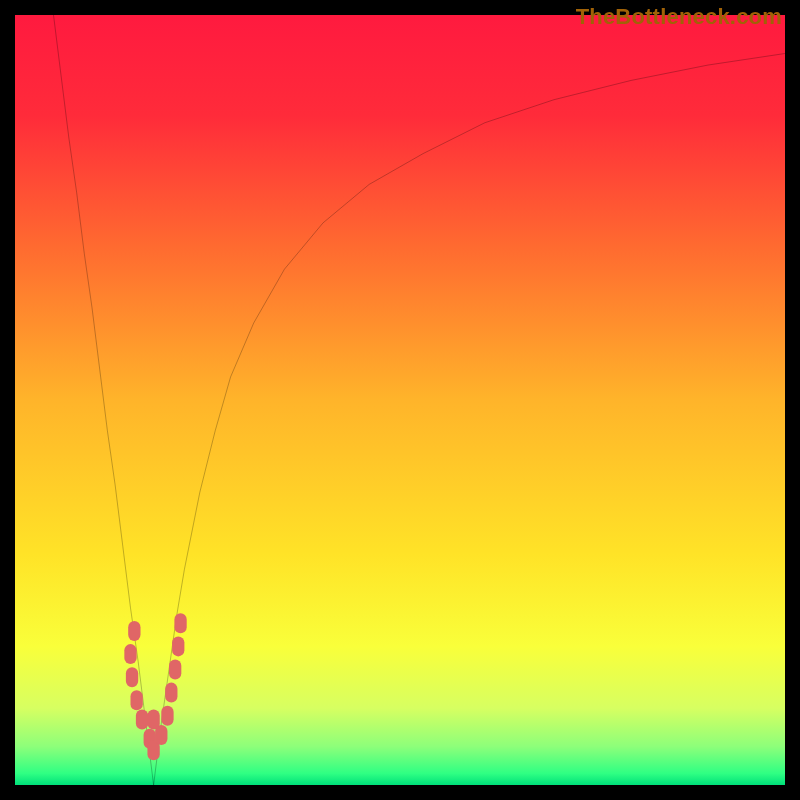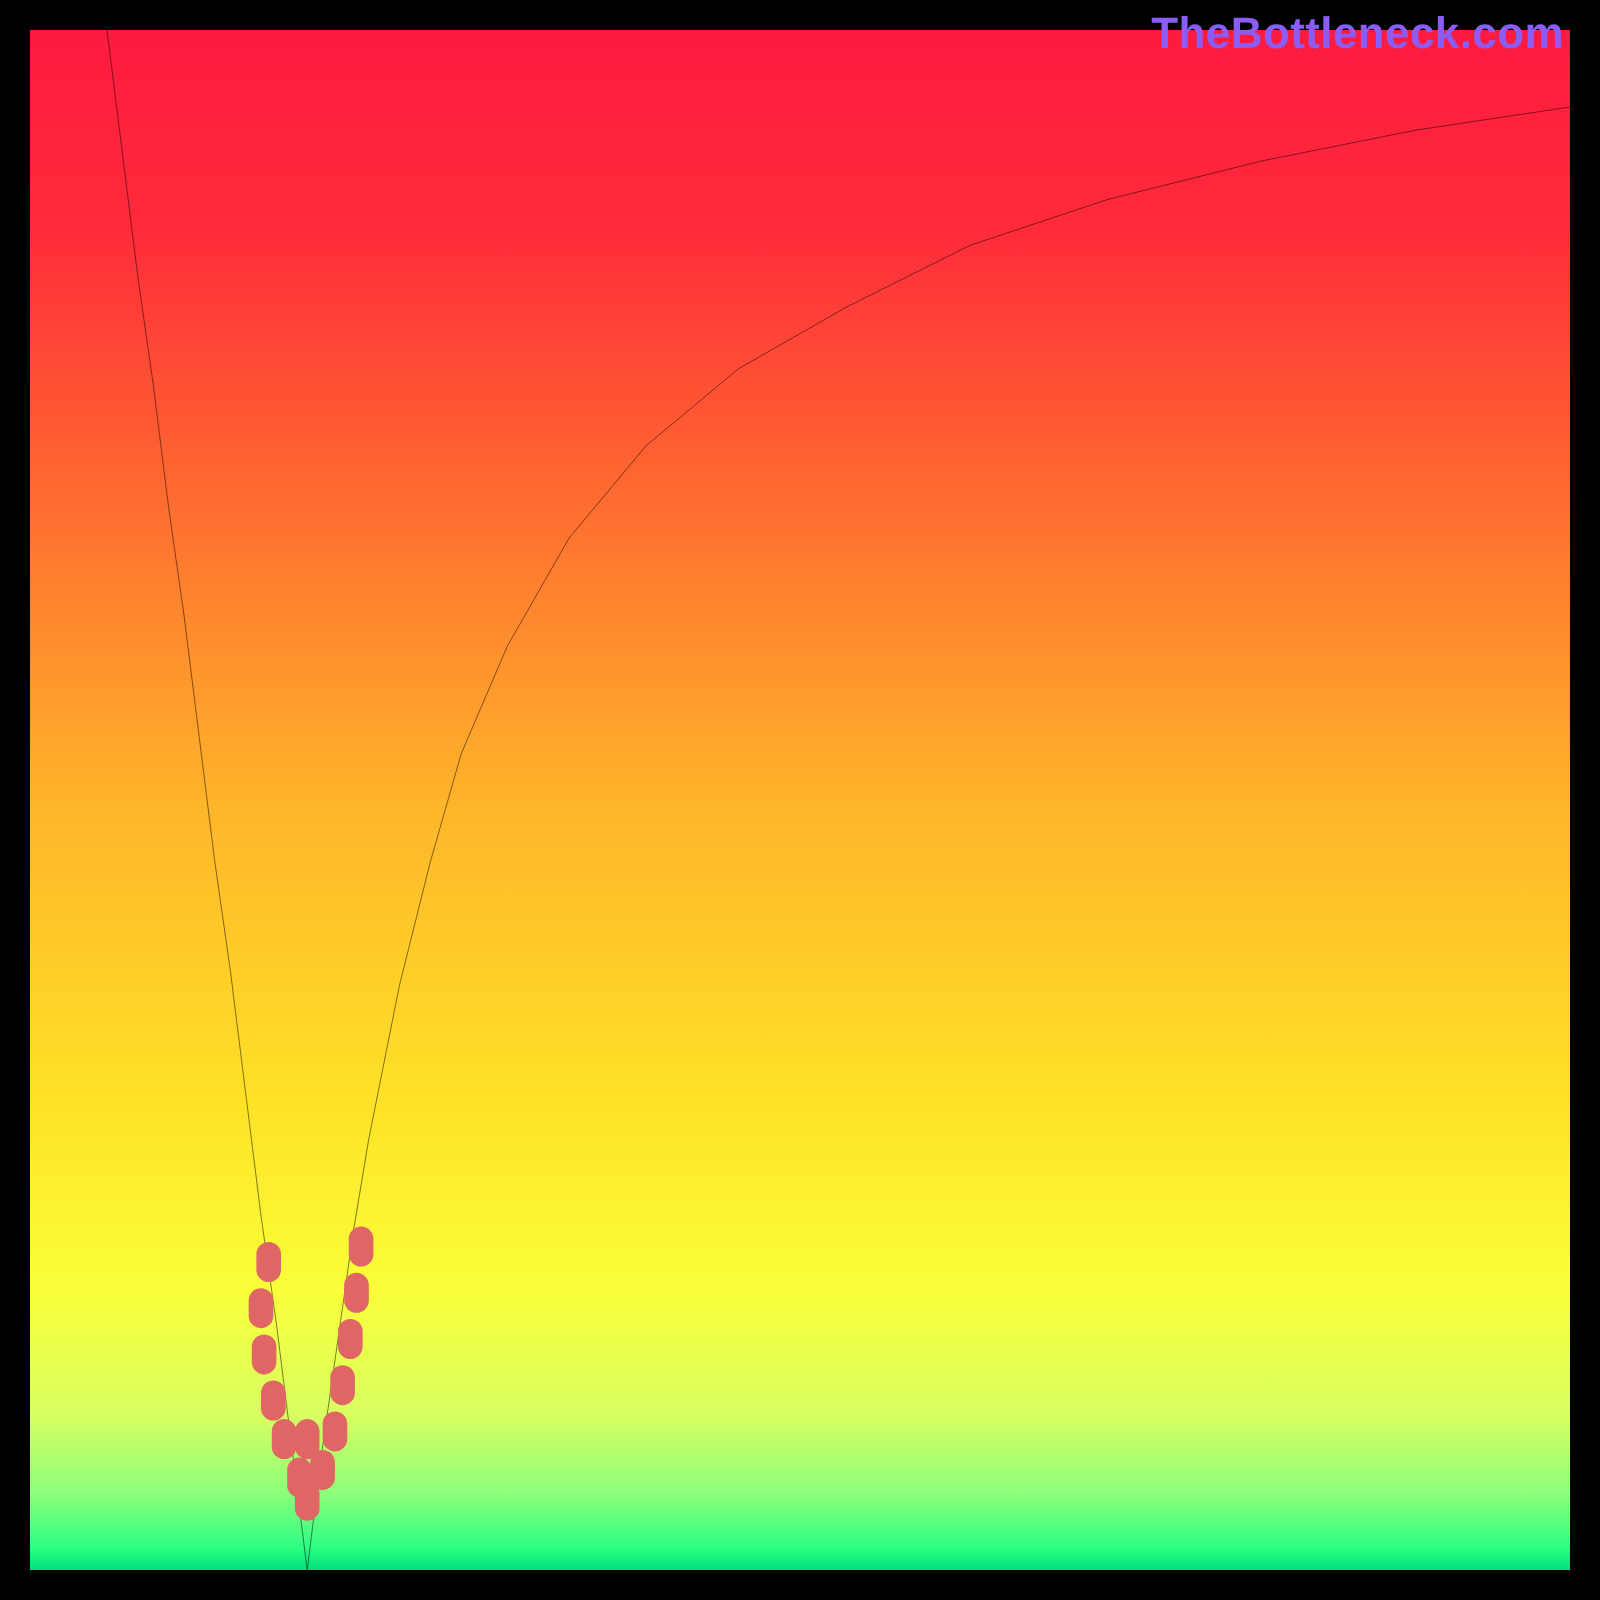--- a/index.html
+++ b/index.html
@@ -38,21 +38,21 @@
     width: 100%;
     height: 100%;
   }
   .watermark {
     position: absolute;
     top: 4px;
     right: 18px;
     font-family: Arial, Helvetica, sans-serif;
     font-size: 22px;
     font-weight: 600;
-    color: #8b5cf6;
+    color: #a16207;
     letter-spacing: 0.2px;
     user-select: none;
   }
 </style>
 </head>
 <body>
 
 <div class="frame">
   <div class="plot">
     <svg class="gradient" viewBox="0 0 100 100" preserveAspectRatio="none">

